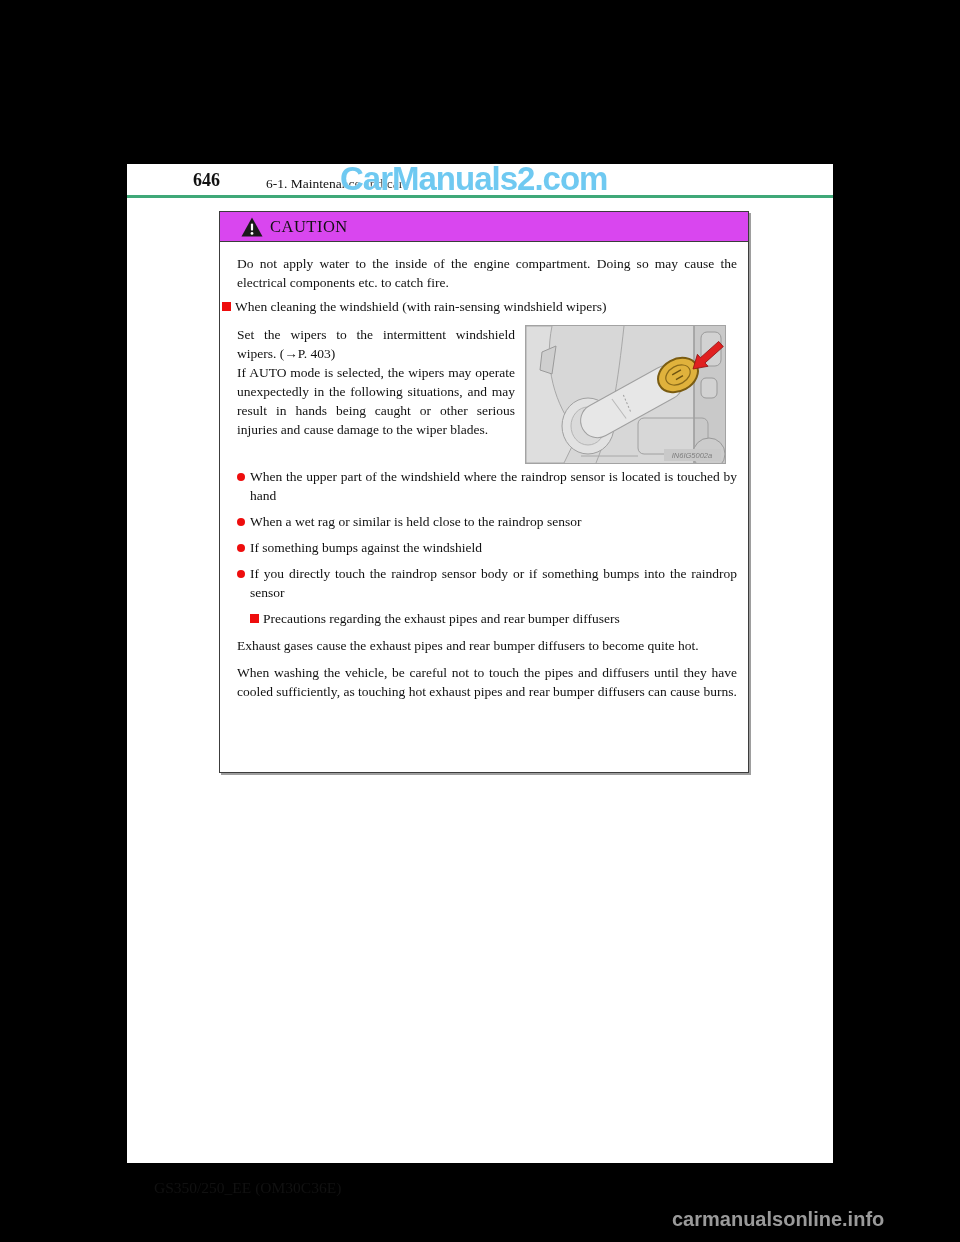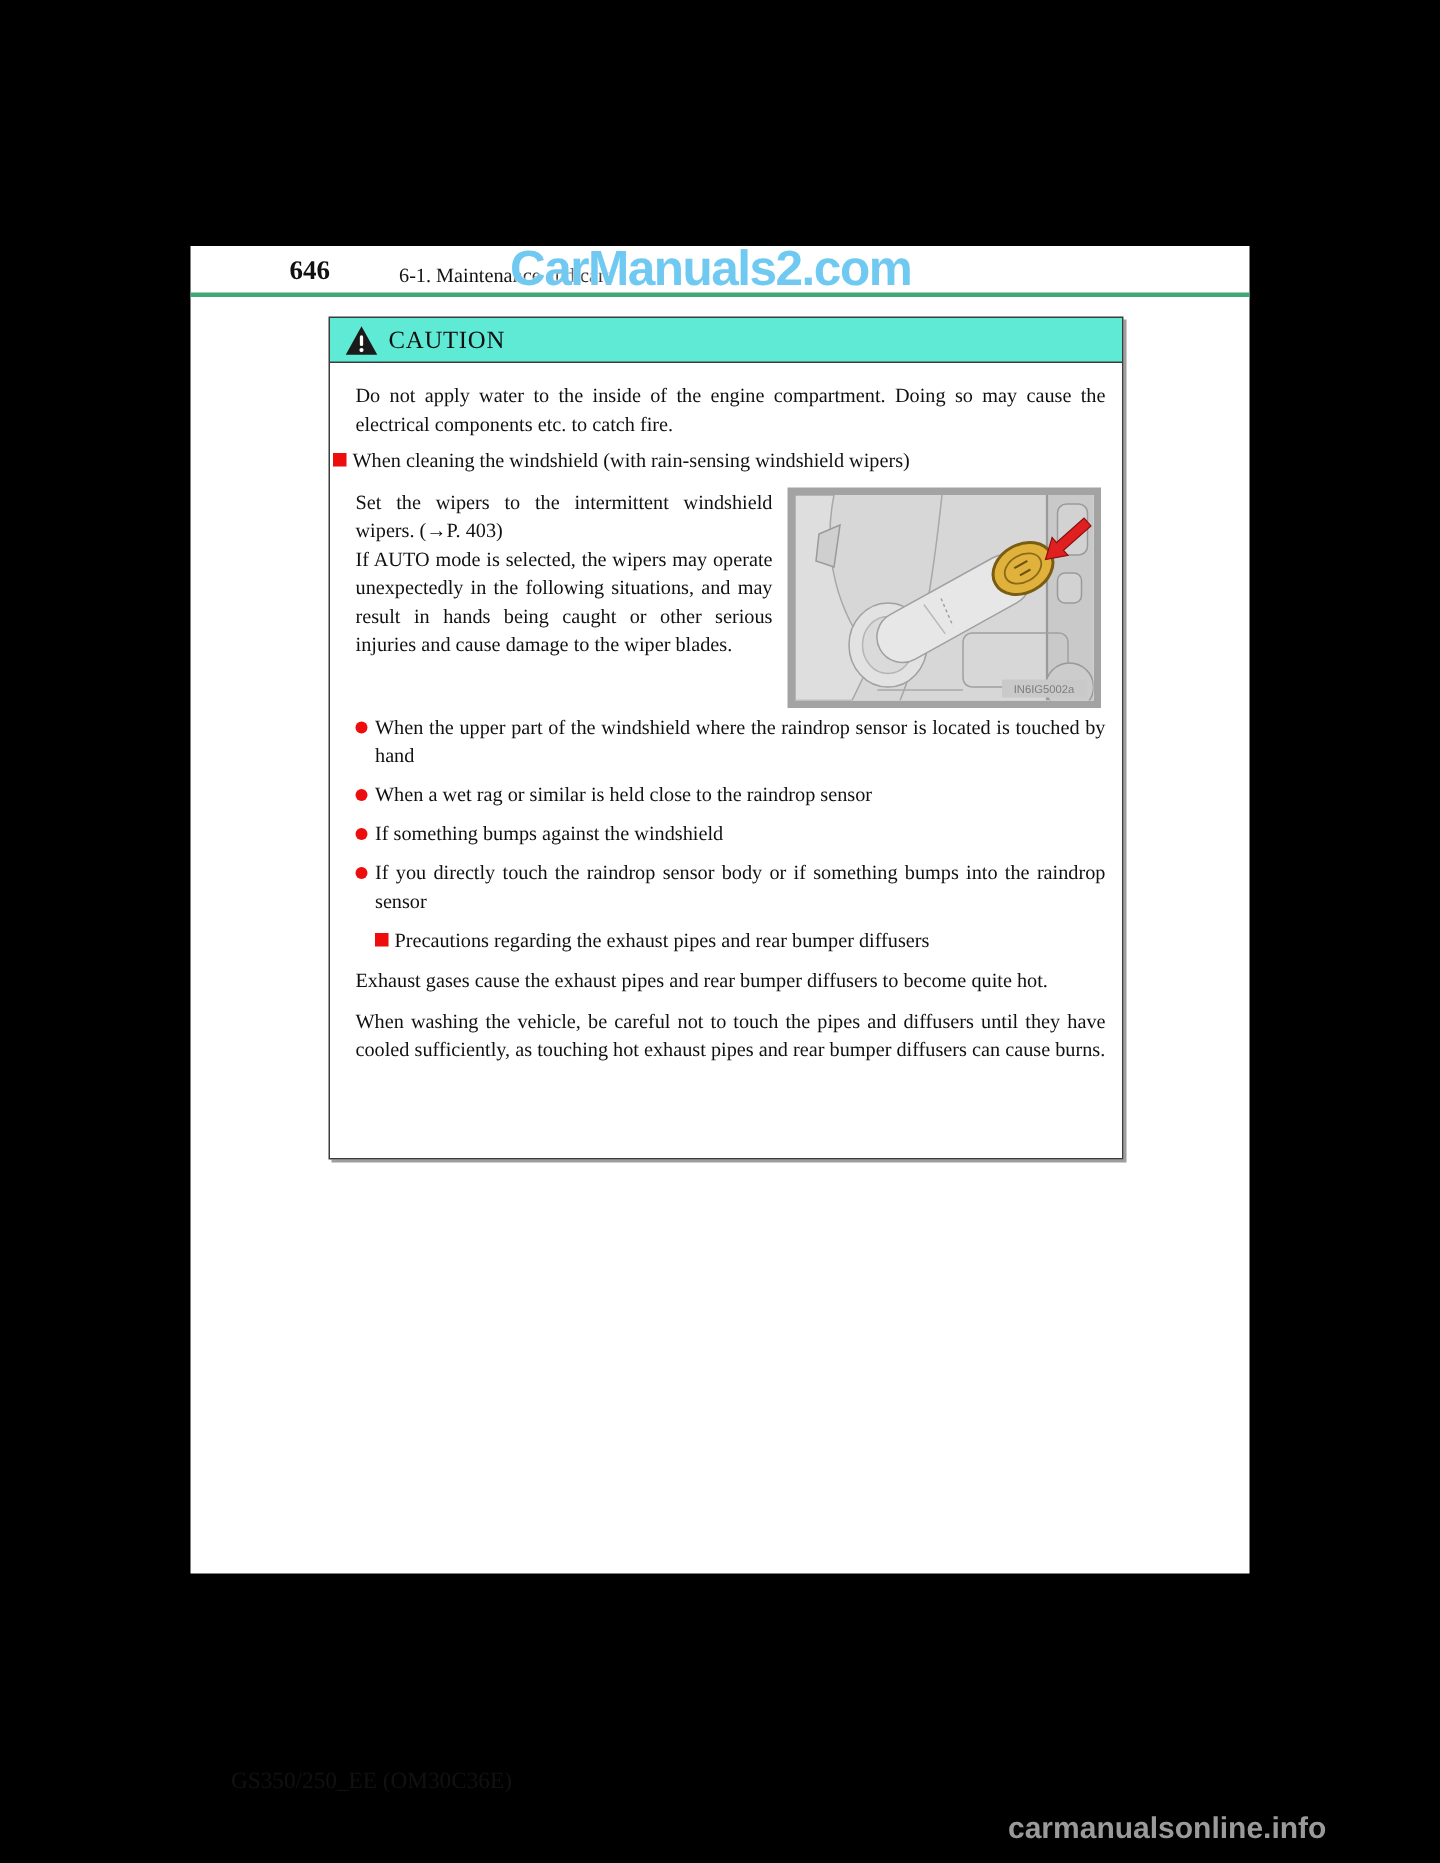--- a/index.html
+++ b/index.html
@@ -5,21 +5,21 @@
   html,body { margin:0; padding:0; }
   body {
     width:960px; height:1242px;
     background:#000;
     position:relative;
     overflow:hidden;
     font-family:"Liberation Serif", serif;
   }
   .page {
     position:absolute; left:127px; top:164px;
-    width:706px; height:885px;
+    width:706px; height:999px;
     background:#ffffff;
   }
   .page-number {
     position:absolute; left:66px; top:6px;
     font-size:18px; font-weight:bold; color:#111;
   }
   .section-title {
     position:absolute; left:139px; top:12px;
     font-size:13.5px; color:#111;
   }
@@ -37,24 +37,24 @@
   }
   .caution-box {
     position:absolute; left:92px; top:47px;
     width:528px; height:560px;
     background:#fff;
     border:1px solid #3c3c3c;
     box-shadow:2px 2px 0 #9e9e9e;
     overflow:hidden;
   }
   .caution-header {
-    height:29px; background:#5eead4;
+    height:29px; background:#d946ef;
     border-bottom:1px solid #3c3c3c;
     display:flex; align-items:center;
-    padding-left:10px; gap:7px;
+    padding-left:21px; gap:7px;
   }
   .caution-title {
     font-size:16.5px; color:#111; letter-spacing:0.5px;
   }
   .caution-body {
     padding:12px 11px 0 2px;
     font-size:13.5px; line-height:19px; color:#111;
   }
   .sq-item { display:flex; margin-bottom:8px; }
   .sq-item .sq {
@@ -62,21 +62,21 @@
     margin:5px 4px 0 0;
   }
   .sq-item .txt { flex:1; text-align:justify; }
   .para { margin:0 0 5px 15px; text-align:justify; }
   .para.gap-b8 { margin-bottom:8px; }
   .cols { display:flex; margin:9px 0 3px 15px; }
   .col-text { width:278px; text-align:justify; }
   .col-text div { text-align:justify; }
   .figure-wrap {
     margin-left:10px; width:199px; height:137px;
-    border:5px solid #a3a3a3; flex:none;
+    border:1px solid #a3a3a3; flex:none;font-style:italic;
   }
   .dot-item { display:flex; margin:0 0 7px 15px; }
   .dot-item .dot {
     flex:none; width:8px; height:8px; border-radius:50%;
     background:#ee0d0d; margin:5.5px 5px 0 0;
   }
   .dot-item .txt { flex:1; text-align:justify; }
   .footer-code {
     position:absolute; left:27px; top:1015px;
     font-size:15.5px; color:#111; white-space:nowrap;

